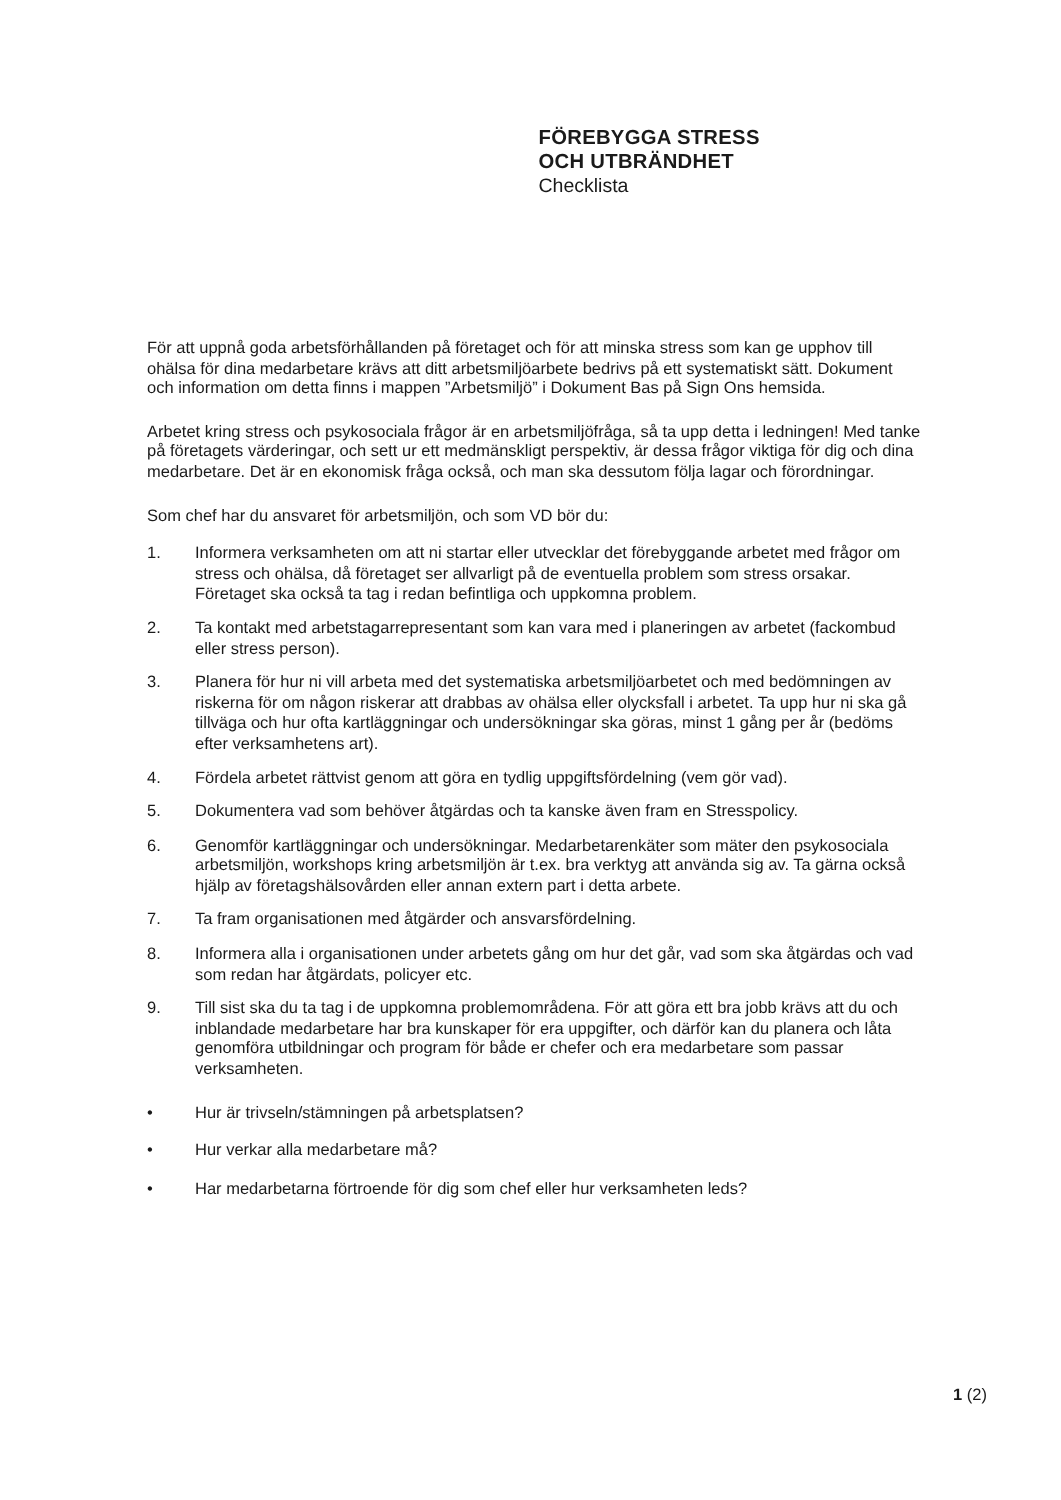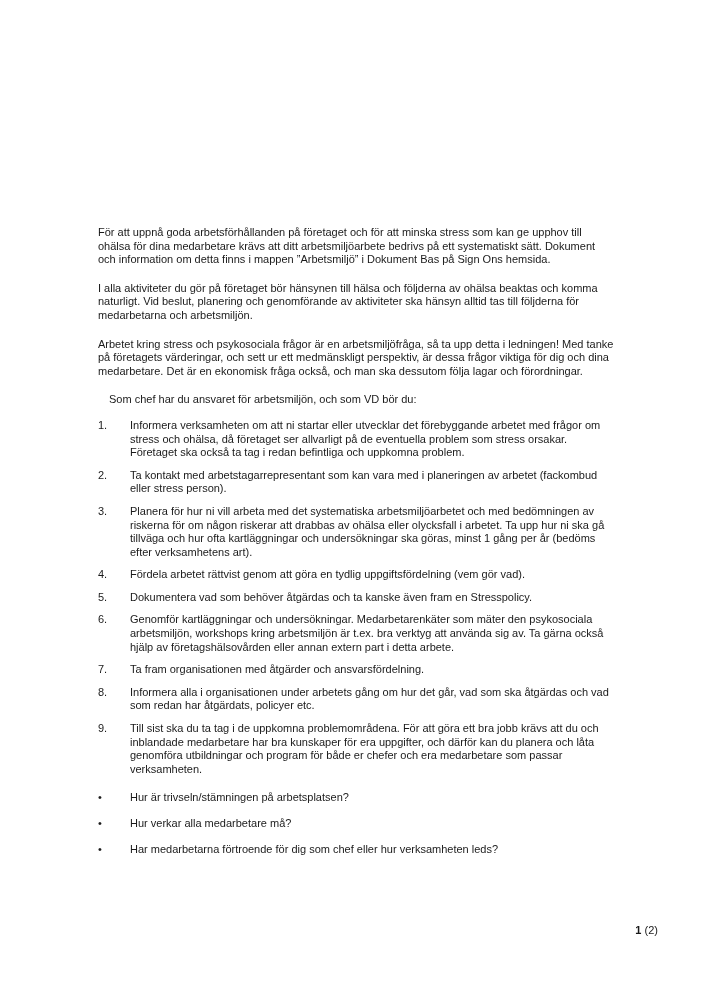--- a/index.html
+++ b/index.html
@@ -31,21 +31,21 @@
   }
   .content {
     position: absolute;
     left: 98px;
     top: 226px;
     width: 516px;
     font-size: 11px;
     line-height: 13.6px;
   }
   p.para { margin: 0 0 15px 0; }
-  p.list-intro { margin: 0 0 12px 11px; }
+  p.list-intro { margin: 0 0 12px 0; }
   .olist { margin: 0 0 15px 0; padding: 0; }
   .oitem { display: flex; margin: 0 0 9px 0; }
   .oitem:last-child { margin-bottom: 0; }
   .marker { flex: none; width: 32px; }
   .itxt { flex: 1; }
   .ulist { margin: 0; padding: 0; }
   .uitem { display: flex; margin: 0 0 12px 0; }
   .uitem:last-child { margin-bottom: 0; }
   .bullet-glyph { flex: none; width: 32px; font-size: 11px; }
   .footer {
@@ -57,25 +57,29 @@
     white-space: nowrap;
   }
   .pg-current { font-weight: bold; }
   .pg-total { font-weight: normal; }
 </style>
 </head>
 <body>
 
 <div class="page">
 
+  <div class="title-block">
+    <div class="title-line">FÖREBYGGA STRESS</div>
+    <div class="title-line">OCH UTBRÄNDHET</div>
+    <div class="subtitle">Checklista</div>
+  </div>
 
   <div class="content">
 
     <p class="para">För att uppnå goda arbetsförhållanden på företaget och för att minska stress som kan ge upphov till ohälsa för dina medarbetare krävs att ditt arbetsmiljöarbete bedrivs på ett systematiskt sätt. Dokument och information om detta finns i mappen ”Arbetsmiljö” i Dokument Bas på Sign Ons hemsida.</p>
-    <p class="para">I alla aktiviteter du gör på företaget bör hänsynen till hälsa och följderna av ohälsa beaktas och komma naturligt. Vid beslut, planering och genomförande av aktiviteter ska hänsyn alltid tas till följderna för medarbetarna och arbetsmiljön.</p>
     <p class="para">Arbetet kring stress och psykosociala frågor är en arbetsmiljöfråga, så ta upp detta i ledningen! Med tanke på företagets värderingar, och sett ur ett medmänskligt perspektiv, är dessa frågor viktiga för dig och dina medarbetare. Det är en ekonomisk fråga också, och man ska dessutom följa lagar och förordningar.</p>
     <p class="list-intro">Som chef har du ansvaret för arbetsmiljön, och som VD bör du:</p>
 
     <div class="olist">
       <div class="oitem">
         <span class="marker">1.</span>
         <span class="itxt">Informera verksamheten om att ni startar eller utvecklar det förebyggande arbetet med frågor om stress och ohälsa, då företaget ser allvarligt på de eventuella problem som stress orsakar. Företaget ska också ta tag i redan befintliga och uppkomna problem.</span>
       </div>
       <div class="oitem">
         <span class="marker">2.</span>

